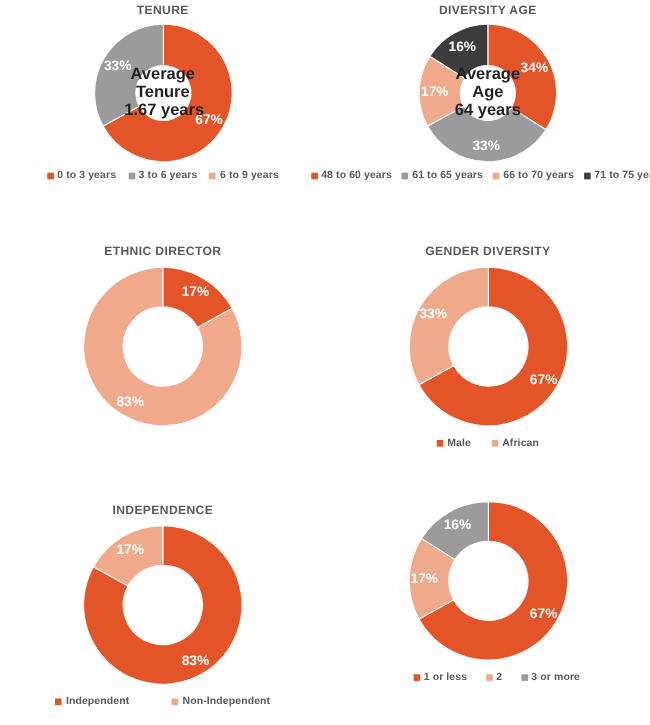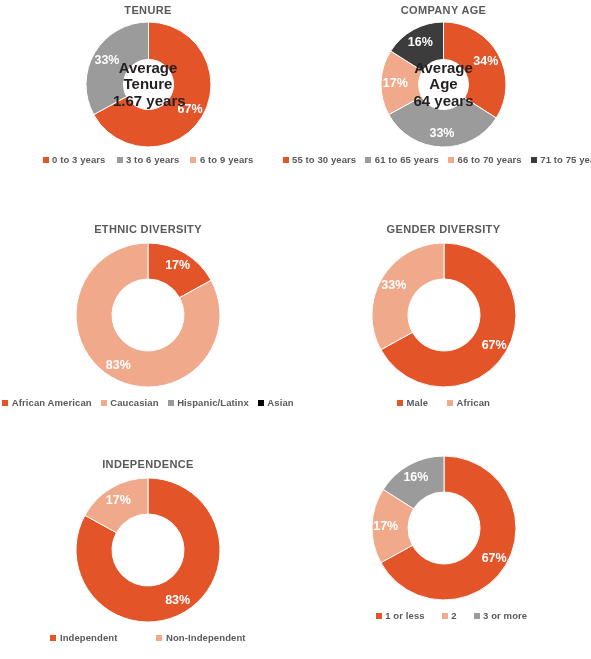--- a/index.html
+++ b/index.html
@@ -108,85 +108,67 @@
           <span class="legend-label">3 to 6 years</span>
         </span>
         <span class="legend-item">
           <span class="legend-swatch" style="background: rgb(240, 169, 138);"></span>
           <span class="legend-label">6 to 9 years</span>
         </span>
       </div>
   </div>
 
   <div class="chart-cell cell-age">
-    <div class="chart-title">COMPANY AGE</div>
+    <div class="chart-title">DIVERSITY AGE</div>
     <div class="donut-wrap">
         <svg width="125" height="125" viewBox="0 0 125 125" class="donut-svg">
           <path d="M 62.50000000000001 0 A 62.5 62.5 0 0 1 115.27049534387594 95.9891746861873 L 83.60819813755037 75.89566987447492 A 25 25 0 0 0 62.5 37.5 Z" fill="#E35429" stroke="#ffffff" stroke-width="1"></path>
           <path d="M 115.27049534387594 95.9891746861873 A 62.5 62.5 0 0 1 7.730832497258525 92.6096046313572 L 40.59233299890341 74.54384185254288 A 25 25 0 0 0 83.60819813755037 75.89566987447492 Z" fill="#9B9B9B" stroke="#ffffff" stroke-width="1"></path>
           <path d="M 7.730832497258525 92.6096046313572 A 62.5 62.5 0 0 1 9.72950465612405 29.010825313812724 L 41.391801862449626 49.10433012552509 A 25 25 0 0 0 40.59233299890341 74.54384185254288 Z" fill="#F0A98A" stroke="#ffffff" stroke-width="1"></path>
           <path d="M 9.72950465612405 29.010825313812724 A 62.5 62.5 0 0 1 62.499999999999986 0 L 62.49999999999999 37.5 A 25 25 0 0 0 41.391801862449626 49.10433012552509 Z" fill="#3C3C3C" stroke="#ffffff" stroke-width="1"></path>
           <text x="104.78179731211642" y="39.255385224592246" class="slice-label">34%</text>
           <text x="60.98443087448031" y="110.72619153764654" class="slice-label">33%</text>
           <text x="14.27380846235345" y="60.9844308744803" class="slice-label">17%</text>
           <text x="39.2553852245922" y="20.218202687883604" class="slice-label">16%</text>
         </svg>
         <div class="center-text">
           <div>Average</div>
           <div>Age</div>
           <div>64 years</div>
         </div>
       </div>
     <div class="legend">
         <span class="legend-item">
           <span class="legend-swatch" style="background: rgb(227, 84, 41);"></span>
-          <span class="legend-label">55 to 30 years</span>
+          <span class="legend-label">48 to 60 years</span>
         </span>
         <span class="legend-item">
           <span class="legend-swatch" style="background: rgb(155, 155, 155);"></span>
           <span class="legend-label">61 to 65 years</span>
         </span>
         <span class="legend-item">
           <span class="legend-swatch" style="background: rgb(240, 169, 138);"></span>
           <span class="legend-label">66 to 70 years</span>
         </span>
         <span class="legend-item">
           <span class="legend-swatch" style="background: rgb(60, 60, 60);"></span>
           <span class="legend-label">71 to 75 years</span>
         </span>
       </div>
   </div>
 
   <div class="chart-cell cell-ethnic">
-    <div class="chart-title">ETHNIC DIVERSITY</div>
+    <div class="chart-title">ETHNIC DIRECTOR</div>
     <div class="donut-wrap">
         <svg width="144" height="144" viewBox="0 0 144 144" class="donut-svg">
           <path d="M 72 0 A 72 72 0 0 1 135.09408096315818 37.313735464676505 L 103.54704048157909 54.656867732338256 A 36 36 0 0 0 72 36 Z" fill="#E35429" stroke="#ffffff" stroke-width="1"></path>
           <path d="M 135.09408096315818 37.313735464676505 A 72 72 0 1 1 71.99999999999999 0 L 72 36 A 36 36 0 1 0 103.54704048157909 54.656867732338256 Z" fill="#F0A98A" stroke="#ffffff" stroke-width="1"></path>
           <text x="101.68729536656167" y="21.801524985130015" class="slice-label">17%</text>
           <text x="42.31270463343837" y="122.19847501487001" class="slice-label">83%</text>
         </svg>
-      </div>
-    <div class="legend">
-        <span class="legend-item">
-          <span class="legend-swatch" style="background: rgb(227, 84, 41);"></span>
-          <span class="legend-label">African American</span>
-        </span>
-        <span class="legend-item">
-          <span class="legend-swatch" style="background: rgb(240, 169, 138);"></span>
-          <span class="legend-label">Caucasian</span>
-        </span>
-        <span class="legend-item">
-          <span class="legend-swatch" style="background: rgb(155, 155, 155);"></span>
-          <span class="legend-label">Hispanic/Latinx</span>
-        </span>
-        <span class="legend-item">
-          <span class="legend-swatch" style="background: rgb(0, 0, 0);"></span>
-          <span class="legend-label">Asian</span>
-        </span>
       </div>
   </div>
 
   <div class="chart-cell cell-gender">
     <div class="chart-title">GENDER DIVERSITY</div>
     <div class="donut-wrap">
         <svg width="144" height="144" viewBox="0 0 144 144" class="donut-svg">
           <path d="M 72 0 A 72 72 0 1 1 8.905919036841823 106.68626453532349 L 40.45295951842091 89.34313226766174 A 36 36 0 1 0 72 36 Z" fill="#E35429" stroke="#ffffff" stroke-width="1"></path>
           <path d="M 8.905919036841823 106.68626453532349 A 72 72 0 0 1 71.99999999999999 0 L 72 36 A 36 36 0 0 0 40.45295951842091 89.34313226766174 Z" fill="#F0A98A" stroke="#ffffff" stroke-width="1"></path>
           <text x="122.19847501486998" y="101.68729536656167" class="slice-label">67%</text>

